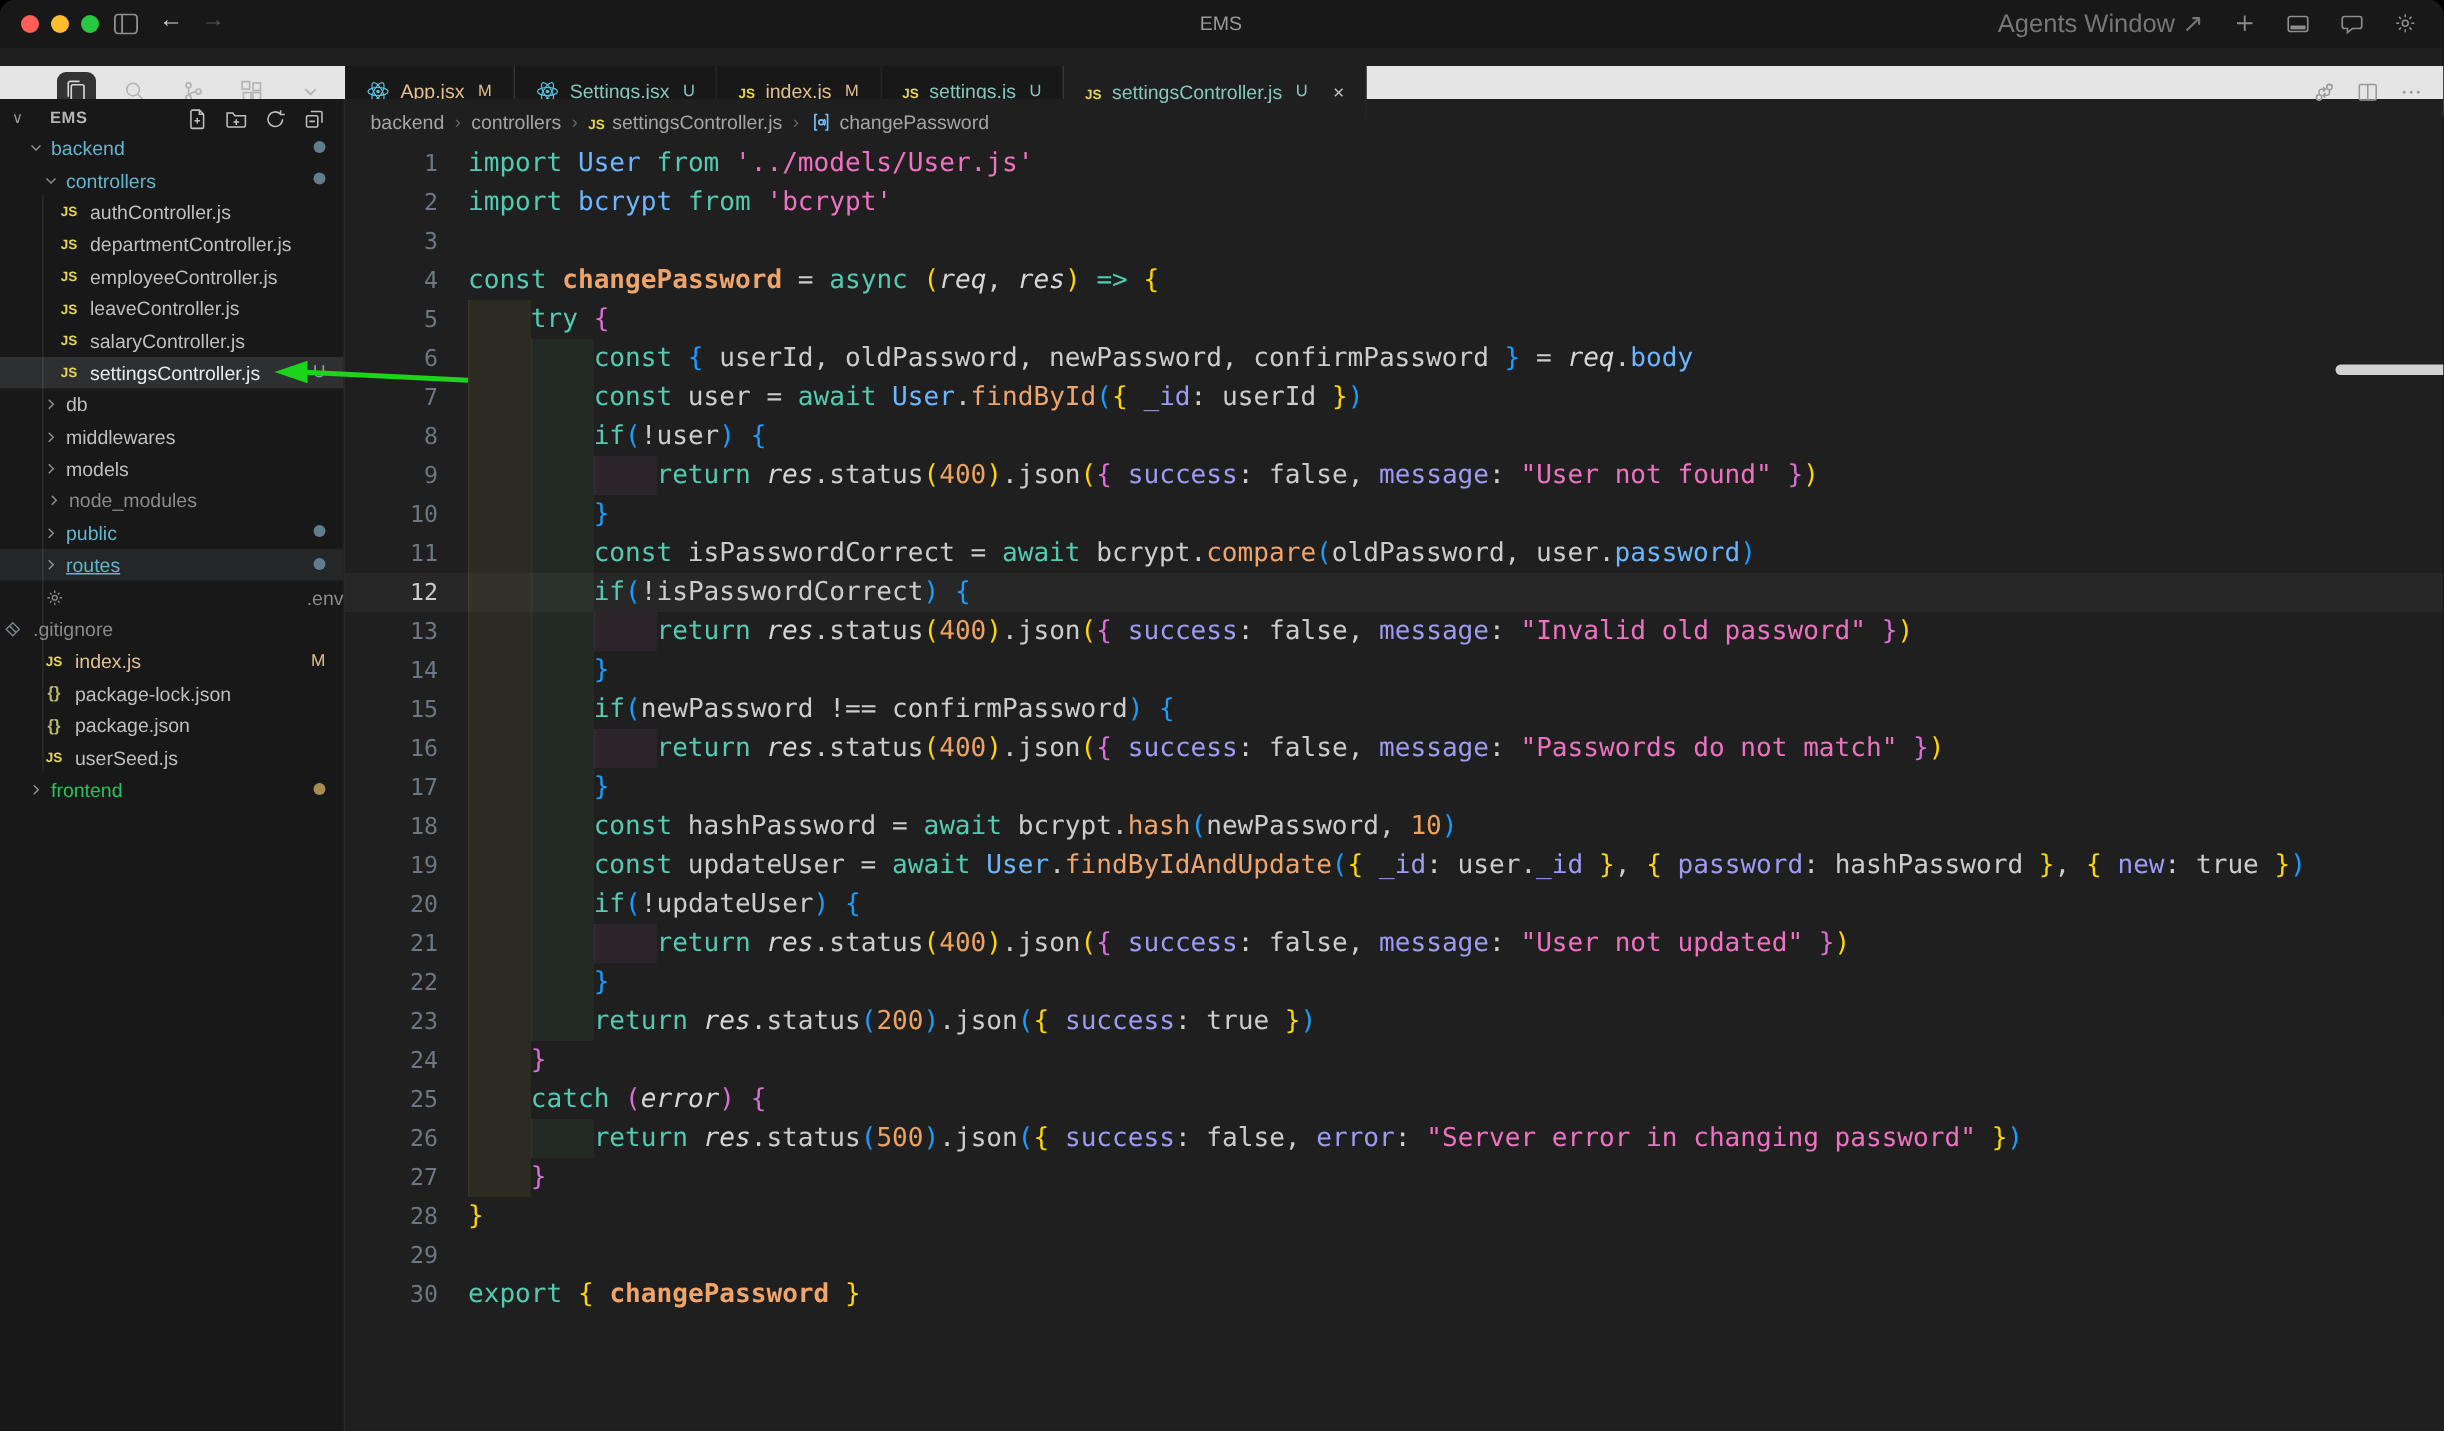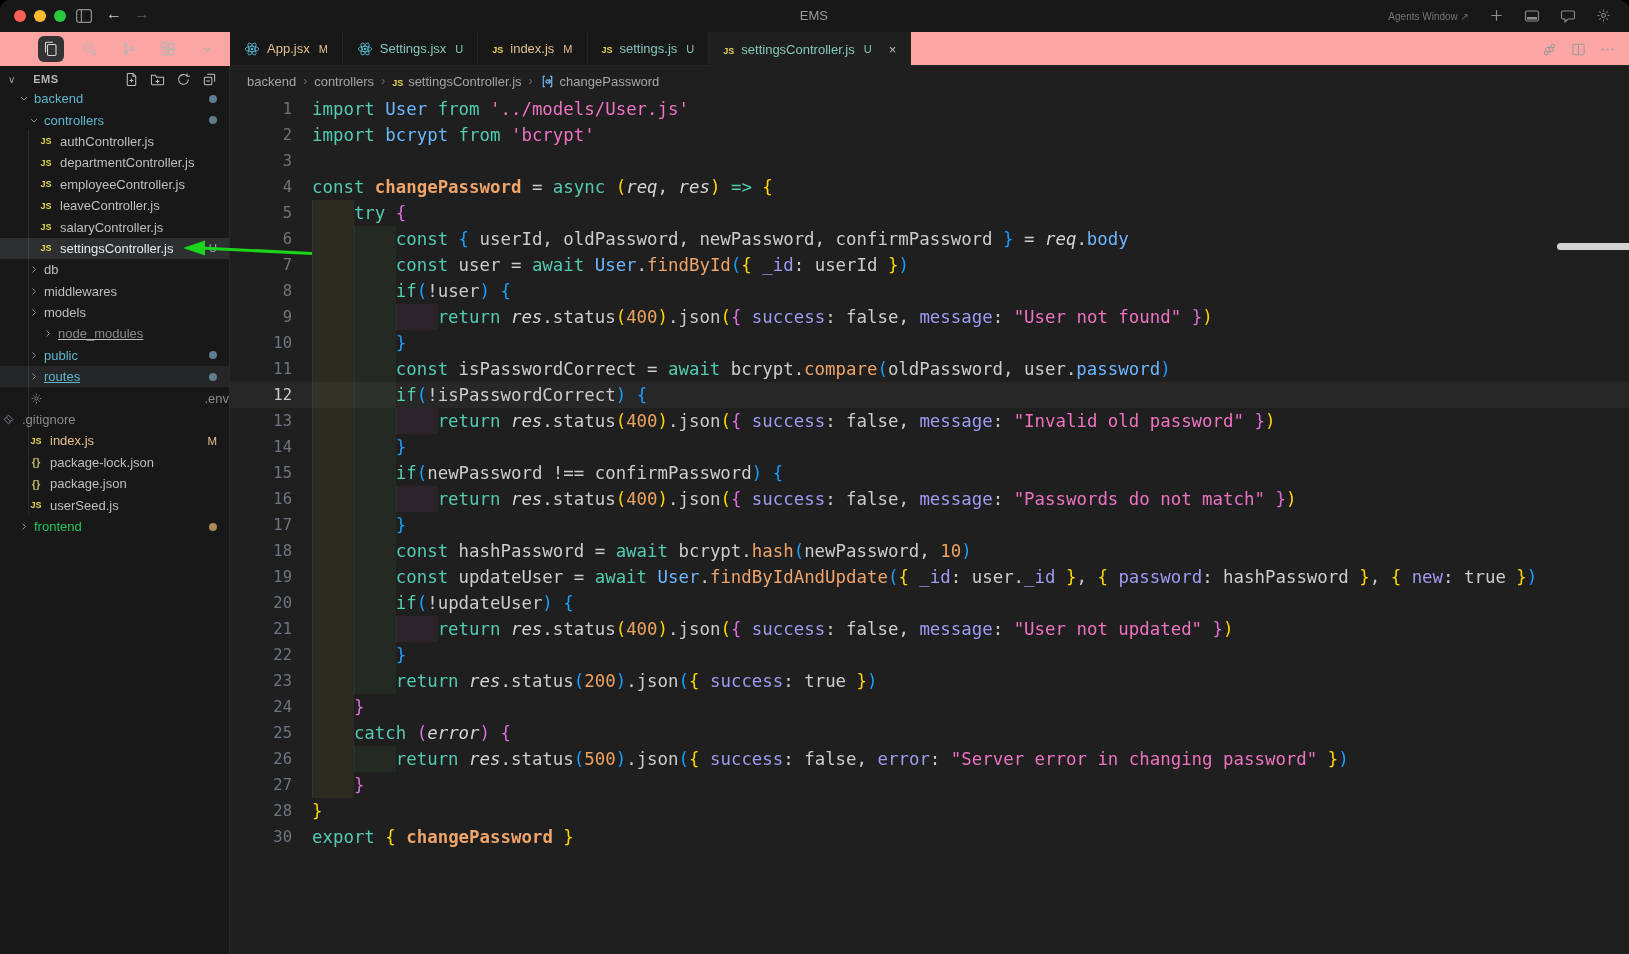--- a/index.html
+++ b/index.html
@@ -7,24 +7,24 @@
   .window{position:absolute;inset:0;background:#1f1f1f;border-radius:10px 10px 0 0;overflow:hidden;}
   
   .titlebar{position:absolute;left:0;top:0;width:100%;height:32px;background:#181818;}
   .lights{position:absolute;left:14px;top:10px;display:flex;gap:8px;}
   .light{width:12px;height:12px;border-radius:50%;}
   .tb-ic{position:absolute;top:8px;color:#8f8f8f;}
   .nav-arrow{position:absolute;top:5px;font-size:16px;color:#cfcfcf;}
   .nav-arrow.dim{color:#555;}
   .win-title{position:absolute;left:50%;top:8px;transform:translateX(-52%);font-size:13px;color:#9a9a9a;font-weight:500;}
   .tb-right{position:absolute;right:18px;top:0;height:32px;display:flex;align-items:center;gap:20px;}
-  .agents{font-size:10px;color:#767676;}
+  .agents{font-size:17px;color:#767676;}
   .tb-right .icon{color:#8d8d8d;display:inline-flex;}
   
-  .row2{position:absolute;left:0;top:32px;width:100%;height:34px;background:#fca5a5;text-decoration:underline;}
+  .row2{position:absolute;left:0;top:44px;width:100%;height:34px;background:#e5e5e5;text-decoration:underline;}
   .activity{position:absolute;left:0;top:0;width:230px;height:34px;display:flex;align-items:center;gap:13px;padding-left:38px;box-sizing:border-box;}
   .act-ic{width:26px;height:26px;display:flex;align-items:center;justify-content:center;color:#b4b4b4;border-radius:6px;}
   .act-ic.active{background:#333333;color:#d6d6d6;}
   .tabbar{position:absolute;left:230px;top:0;right:0;height:34px;display:flex;border-bottom:1px solid #252525;box-sizing:border-box;}
   .tab{display:flex;align-items:center;gap:7px;padding:0 14px;font-size:13px;background:#181818;border-right:1px solid #242424;color:#b0b0b0;position:relative;}
   .tab .badge{font-size:11px;margin-left:2px;}
   .tab.active{background:#1f1f1f;height:34px;z-index:2;}
   .tab .close{color:#c2c2c2;font-size:13px;margin-left:10px;}
   .ed-actions{position:absolute;right:14px;top:0;height:34px;display:flex;align-items:center;gap:14px;color:#9a9a9a;z-index:3;}
   
@@ -327,21 +327,21 @@
           <span>middlewares</span>
         </div>
         <div class="trow" style="padding-left: 28px;">
           <span class="chev">
             <svg class="ic" width="13" height="13" viewBox="0 0 16 16" fill="none" stroke="currentColor" stroke-width="1.1">
               <path d="M6 4l4 4-4 4" stroke-width="1.3"></path>
             </svg>
           </span>
           <span>models</span>
         </div>
-        <div class="trow" style="padding-left: 42px; text-decoration: underline;">
+        <div class="trow" style="padding-left: 30px;">
           <span class="chev">
             <svg class="ic" width="13" height="13" viewBox="0 0 16 16" fill="none" stroke="currentColor" stroke-width="1.1">
               <path d="M6 4l4 4-4 4" stroke-width="1.3"></path>
             </svg>
           </span>
           <span style="color: rgb(138, 138, 138);">node_modules</span>
         </div>
         <div class="trow" style="padding-left: 28px;">
           <span class="chev">
             <svg class="ic" width="13" height="13" viewBox="0 0 16 16" fill="none" stroke="currentColor" stroke-width="1.1">
@@ -470,20 +470,21 @@
         <div class="crow"><span class="ln">19</span><span class="ccontent"><span class="ind ind-1"></span><span class="ind ind-2"></span><span class="tk-kw">const </span><span class="tk-def">updateUser = </span><span class="tk-kw">await </span><span class="tk-cls">User</span><span class="tk-def">.</span><span class="tk-fn">findByIdAndUpdate</span><span class="tk-b3">(</span><span class="tk-b1">{</span><span class="tk-def"> </span><span class="tk-prop">_id</span><span class="tk-def">: user.</span><span class="tk-prop">_id</span><span class="tk-def"> </span><span class="tk-b1">}</span><span class="tk-def">, </span><span class="tk-b1">{</span><span class="tk-def"> </span><span class="tk-prop">password</span><span class="tk-def">: hashPassword </span><span class="tk-b1">}</span><span class="tk-def">, </span><span class="tk-b1">{</span><span class="tk-def"> </span><span class="tk-prop">new</span><span class="tk-def">: true </span><span class="tk-b1">}</span><span class="tk-b3">)</span></span></div>
         <div class="crow"><span class="ln">20</span><span class="ccontent"><span class="ind ind-1"></span><span class="ind ind-2"></span><span class="tk-kw">if</span><span class="tk-b3">(</span><span class="tk-def">!updateUser</span><span class="tk-b3">)</span><span class="tk-def"> </span><span class="tk-b3">{</span></span></div>
         <div class="crow"><span class="ln">21</span><span class="ccontent"><span class="ind ind-1"></span><span class="ind ind-2"></span><span class="ind ind-3"></span><span class="tk-kw">return </span><span class="tk-param">res</span><span class="tk-def">.status</span><span class="tk-b1">(</span><span class="tk-num">400</span><span class="tk-b1">)</span><span class="tk-def">.json</span><span class="tk-b1">(</span><span class="tk-b2">{</span><span class="tk-def"> </span><span class="tk-prop">success</span><span class="tk-def">: false, </span><span class="tk-prop">message</span><span class="tk-def">: </span><span class="tk-str">"User not updated"</span><span class="tk-def"> </span><span class="tk-b2">}</span><span class="tk-b1">)</span></span></div>
         <div class="crow"><span class="ln">22</span><span class="ccontent"><span class="ind ind-1"></span><span class="ind ind-2"></span><span class="tk-b3">}</span></span></div>
         <div class="crow"><span class="ln">23</span><span class="ccontent"><span class="ind ind-1"></span><span class="ind ind-2"></span><span class="tk-kw">return </span><span class="tk-param">res</span><span class="tk-def">.status</span><span class="tk-b3">(</span><span class="tk-num">200</span><span class="tk-b3">)</span><span class="tk-def">.json</span><span class="tk-b3">(</span><span class="tk-b1">{</span><span class="tk-def"> </span><span class="tk-prop">success</span><span class="tk-def">: true </span><span class="tk-b1">}</span><span class="tk-b3">)</span></span></div>
         <div class="crow"><span class="ln">24</span><span class="ccontent"><span class="ind ind-1"></span><span class="tk-b2">}</span></span></div>
         <div class="crow"><span class="ln">25</span><span class="ccontent"><span class="ind ind-1"></span><span class="tk-kw">catch </span><span class="tk-b2">(</span><span class="tk-param">error</span><span class="tk-b2">)</span><span class="tk-def"> </span><span class="tk-b2">{</span></span></div>
         <div class="crow"><span class="ln">26</span><span class="ccontent"><span class="ind ind-1"></span><span class="ind ind-2"></span><span class="tk-kw">return </span><span class="tk-param">res</span><span class="tk-def">.status</span><span class="tk-b3">(</span><span class="tk-num">500</span><span class="tk-b3">)</span><span class="tk-def">.json</span><span class="tk-b3">(</span><span class="tk-b1">{</span><span class="tk-def"> </span><span class="tk-prop">success</span><span class="tk-def">: false, </span><span class="tk-prop">error</span><span class="tk-def">: </span><span class="tk-str">"Server error in changing password"</span><span class="tk-def"> </span><span class="tk-b1">}</span><span class="tk-b3">)</span></span></div>
         <div class="crow"><span class="ln">27</span><span class="ccontent"><span class="ind ind-1"></span><span class="tk-b2">}</span></span></div>
         <div class="crow"><span class="ln">28</span><span class="ccontent"><span class="tk-b1">}</span></span></div>
+        <div class="crow"><span class="ln">29</span><span class="ccontent"></span></div>
         <div class="crow"><span class="ln">30</span><span class="ccontent"><span class="tk-kw">export </span><span class="tk-b1">{</span><span class="tk-def"> </span><span class="tk-fnb">changePassword</span><span class="tk-def"> </span><span class="tk-b1">}</span></span></div>
       </div>
   </div>
 
   <svg class="arrow-overlay" width="140" height="22" viewBox="0 0 140 22" id="arrowsvg">
     <line id="arrowline" x1="132" y1="13.5" x2="20" y2="8" stroke-width="3.2" stroke="#1bd41b"></line>
     <polygon id="arrowhead" points="3,8 25,0.5 25,15.5" fill="#1bd41b"></polygon>
   </svg>
 
   <div class="scroll-marker"></div>

